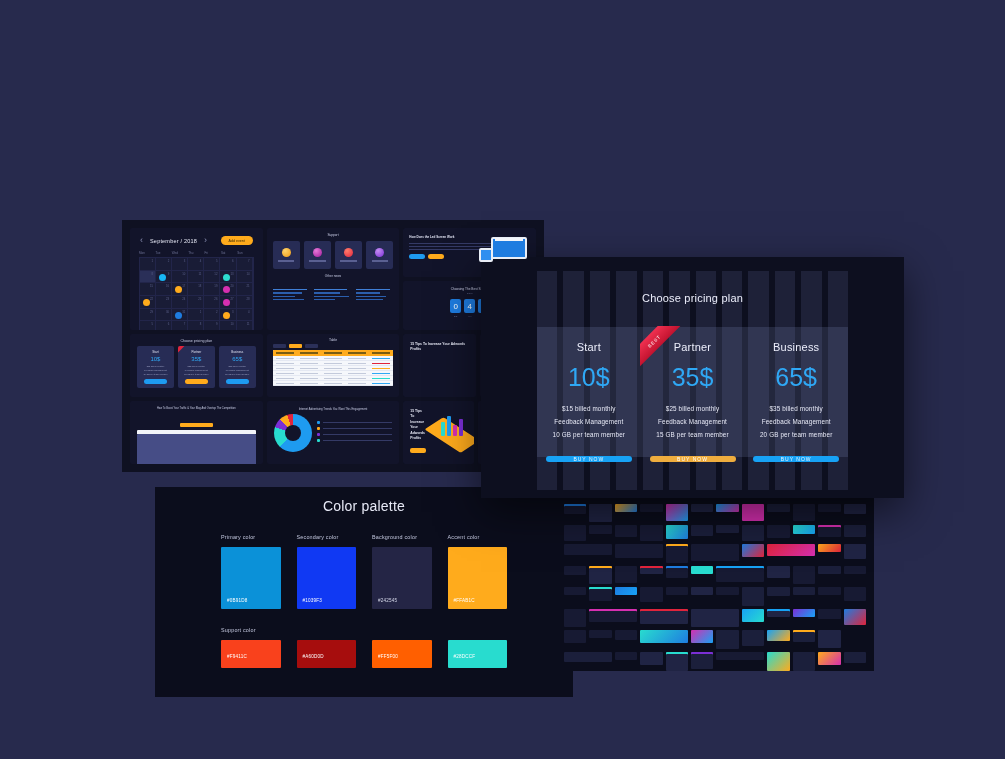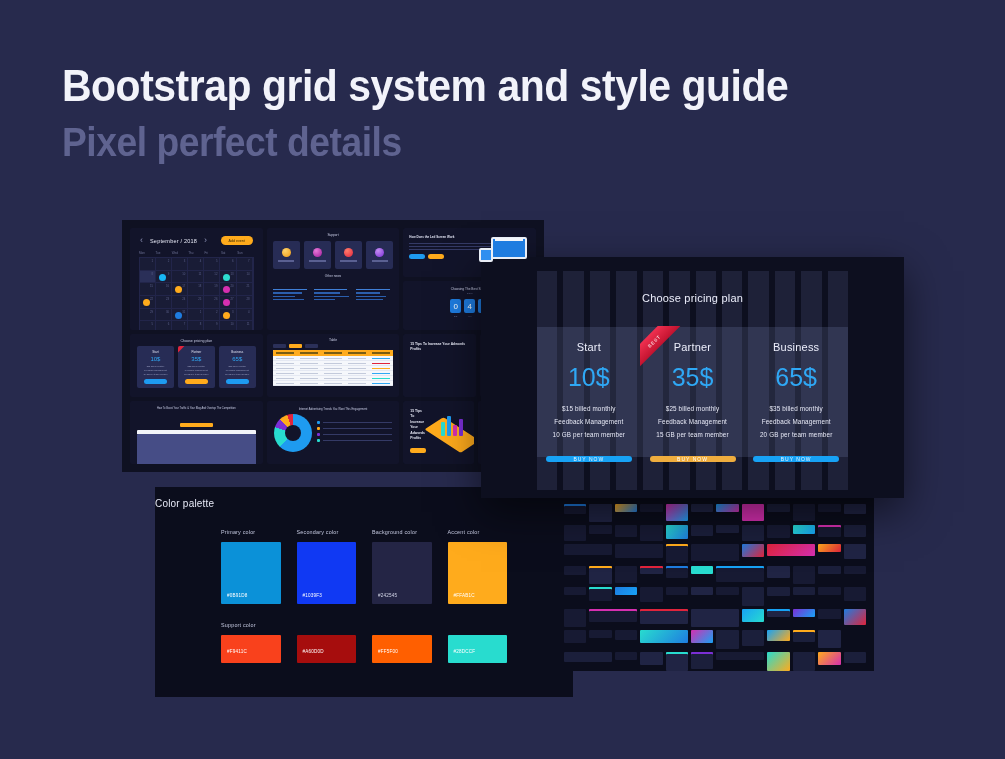--- a/index.html
+++ b/index.html
@@ -153,21 +153,21 @@
   
   .world { position:absolute; inset:0; display:flex; align-items:center; justify-content:center; }
   .world b { font-size:2.6px; color:#c9cde6; position:absolute; top:8px; left:0; right:0;
              text-align:center; }
   .world-dots { width:70%; height:46%; background:
      radial-gradient(circle at 12% 40%, #1d2140 0 1.4px, transparent 1.5px) 0 0/4px 4px,
      radial-gradient(circle at 50% 50%, #1d2140 0 1.4px, transparent 1.5px) 0 0/4px 4px; }
 
   
   #panel-palette { left: 155px; top: 487px; width: 418px; height: 210px; background:#0b0d1c; }
-  .pal-title { color:#e7e9f6; font-size:10px; padding-top:11px; letter-spacing:.2px; }
+  .pal-title { text-align:center; color:#e7e9f6; font-size:14px; padding-top:11px; letter-spacing:.2px; }
   .pal-wrap { padding: 20px 66px 0; }
   .pal-row { display:flex; gap:16px; }
   .pal-item { width:72px; }
   .pal-label { font-size:5.4px; color:#c3c7de; margin-bottom:7px; letter-spacing:.2px; }
   .pal-sw { height:62px; border-radius:1px; position:relative; }
   .pal-sw span { position:absolute; left:6px; bottom:6px; font-size:4.6px;
                  color:#ffffff; letter-spacing:.2px; }
   .pal-sw.dark span { color:#d6d9ea; }
   .pal-sub { margin-top:18px; }
   .pal-row.small .pal-sw { height:28px; }
@@ -214,24 +214,20 @@
   #device-mock .mon::before { content:""; position:absolute; left:2px; top:-1px; right:2px;
                               height:3px; background:#f2f5fa; }
   #device-mock .tab { position:absolute; left:0; top:11px; width:14px; height:14px;
                       background:#2f8ff0; border:2px solid #e9eef6; border-radius:2px; }
 </style>
 </head>
 <body>
 
 <div id="stage">
 
-  <div class="title-block">
-    <div class="title">Bootstrap grid system and style guide</div>
-    <div class="subtitle">Pixel perfect details</div>
-  </div>
 
   <div class="panel" id="panel-guide">
     <div class="guide-grid">
 
       <div class="gcell" style="grid-column:1;grid-row:1;">
         <div class="cal-head">
           <div class="cal-nav">
             <span class="chev">‹</span>
             <span class="cal-title">September / 2018</span>
             <span class="chev">›</span>

